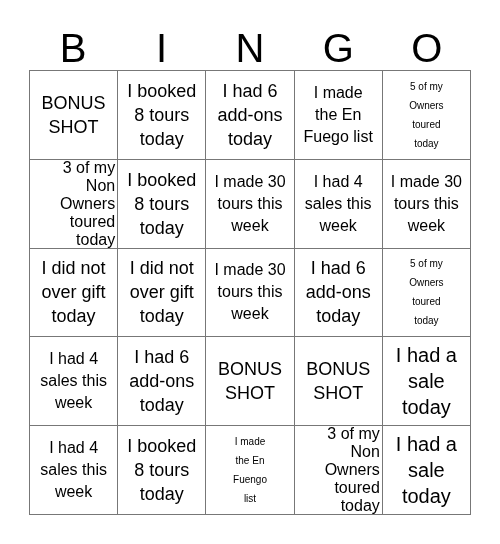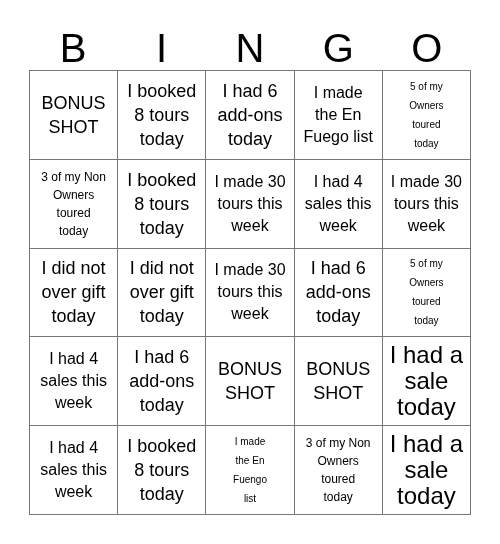--- a/index.html
+++ b/index.html
@@ -70,25 +70,25 @@
     background: #ffffff;
   }
   .cell-text {
     display: block;
     width: 100%;
     text-align: center;
     color: #000000;
     white-space: pre-line;
   }
   
-  .sz-lg  { font-size: 24px; line-height: 26px; }
+  .sz-lg  { font-size: 20px; line-height: 26px; }
   .sz-md  { font-size: 18px; line-height: 24px; }
   .sz-sm  { font-size: 16px; line-height: 22px; }
   .sz-xs  { font-size: 10px; line-height: 19px; }
-  .sz-xxs { font-size: 12px; line-height: 18px; }
+  .sz-xxs { font-size: 16px; line-height: 18px; text-align: right; }
 </style>
 </head>
 <body>
 
 <div id="bingo-card">
 
   <div id="header-row">
     <div class="header-letter">B</div>
     <div class="header-letter">I</div>
     <div class="header-letter">N</div>

